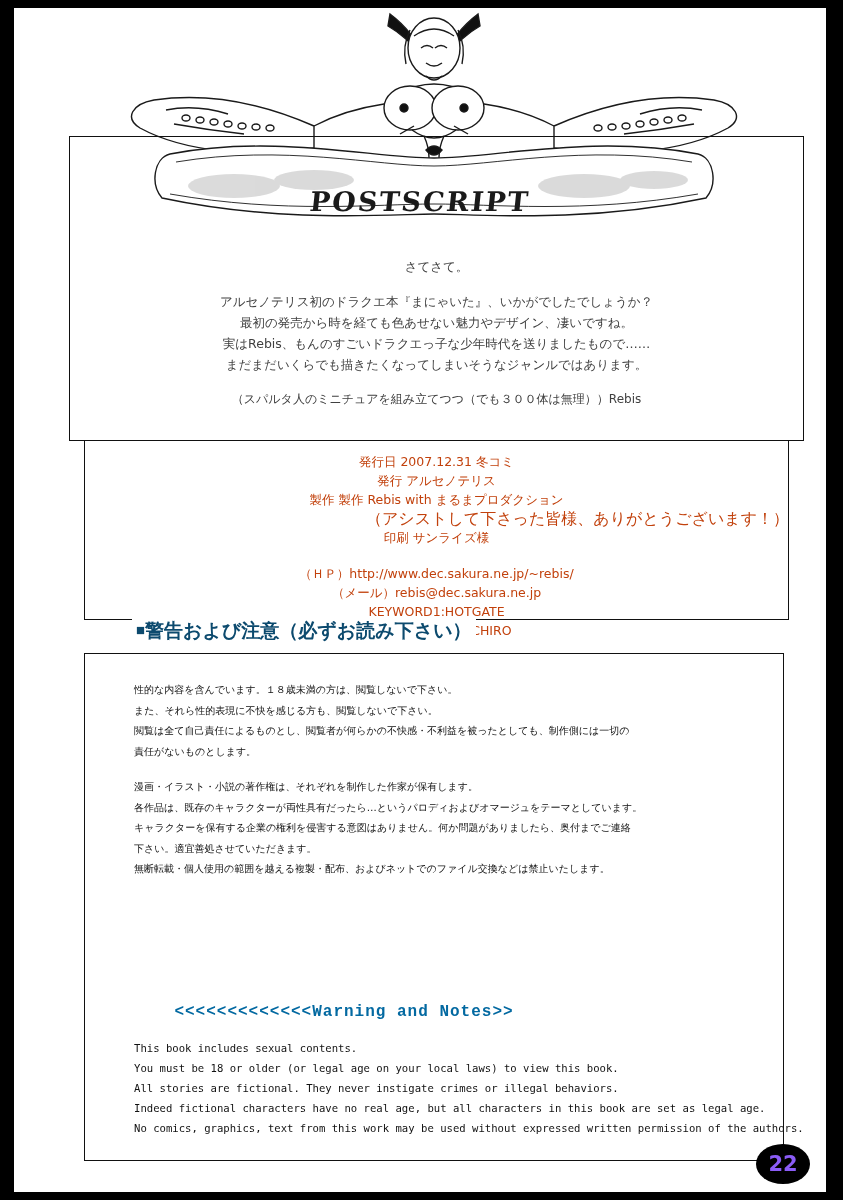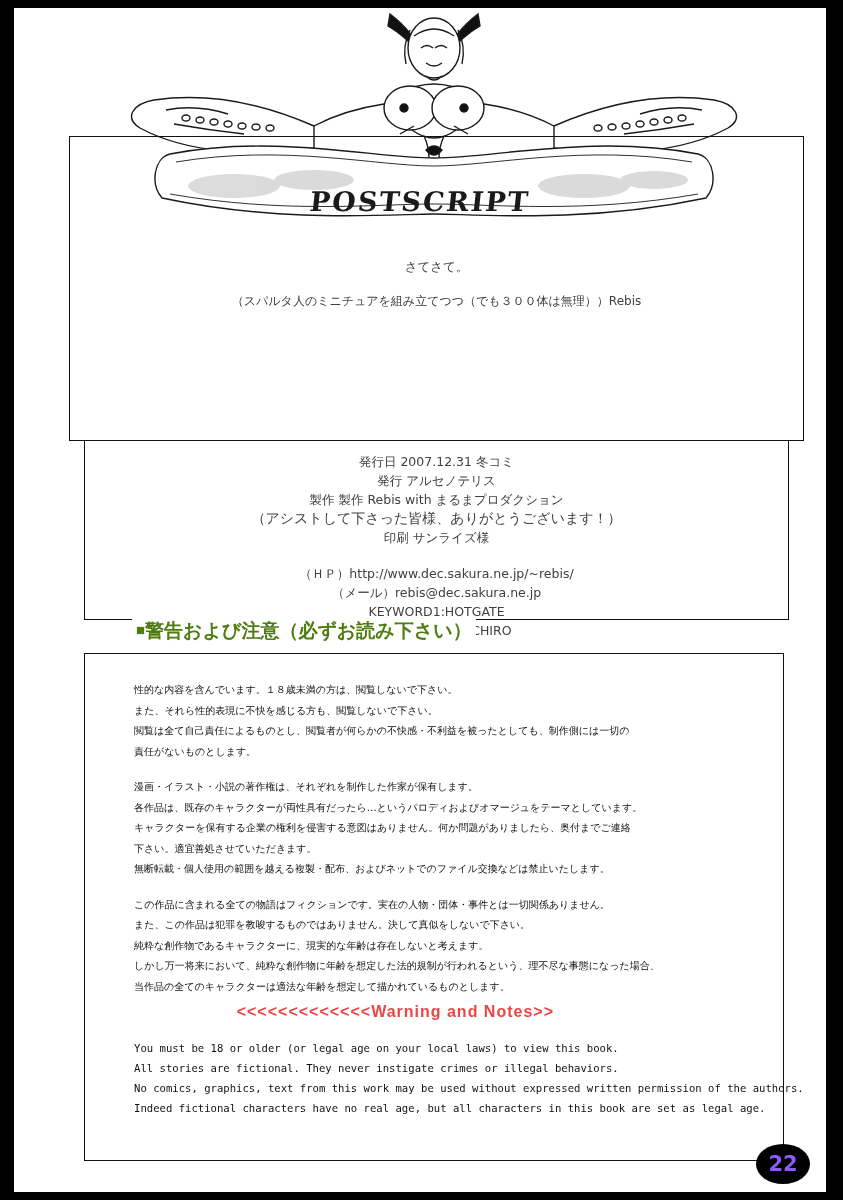--- a/index.html
+++ b/index.html
@@ -79,34 +79,34 @@
   
   .colophon {
     position: absolute;
     left: 70px;
     top: 444px;
     width: 705px;
     text-align: center;
     font-family: "DejaVu Sans", sans-serif;
     font-size: 12.5px;
     line-height: 19px;
-    color: #404040;
-  }
-  .colophon .small { font-size: 14px; }
+    color: #c2410c;
+  }
+  .colophon .small { font-size: 16px; text-align: right; }
   .colophon .gap { height: 17px; }
 
   
   .warn-head {
     position: absolute;
     left: 118px;
     top: 610px;
-    font-family: Liberation Serif, serif;
+    font-family: Liberation Mono, monospace;
     font-size: 19px;
     font-weight: bold;
-    color: #4d7c0f;
+    color: #0c4a6e;
     background: #fff;
     padding: 0 4px;
     letter-spacing: 0px;
   }
   .warn-head .sq { font-size: 15px; vertical-align: 2px; }
 
   
   .warn-jp {
     position: absolute;
     left: 120px;
@@ -118,26 +118,26 @@
     color: #111;
   }
   .warn-jp p { margin: 0 0 15px 0; }
 
   
   .wn-head {
     position: absolute;
     left: 120px;
     top: 995px;
     width: 420px;
-    font-family: Liberation Sans, sans-serif;
+    font-family: Liberation Mono, monospace;
     font-size: 16px;
     font-weight: bold;
     letter-spacing: 1px;
-    color: #ef4444;
-    text-align: right;
+    color: #0369a1;
+    text-align: center;
   }
 
   
   .warn-en {
     position: absolute;
     left: 120px;
     top: 1030px;
     width: 640px;
     font-family: "DejaVu Sans Mono", monospace;
     font-size: 10.6px;
@@ -241,20 +241,24 @@
     </div>
 
     <div class="framebox box-postscript"></div>
     <div class="framebox box-colophon"></div>
     <div class="framebox box-warning"></div>
 
     <div class="banner-title">POSTSCRIPT</div>
 
     <div class="ps-text">
       <p style="white-space:pre-line;">さてさて。</p>
+      <p style="white-space:pre-line;">アルセノテリス初のドラクエ本『まにゃいた』、いかがでしたでしょうか？
+最初の発売から時を経ても色あせない魅力やデザイン、凄いですね。
+実はRebis、もんのすごいドラクエっ子な少年時代を送りましたもので……
+まだまだいくらでも描きたくなってしまいそうなジャンルではあります。</p>
       <p class="ps-sig">（スパルタ人のミニチュアを組み立てつつ（でも３００体は無理））Rebis</p>
     </div>
 
     <div class="colophon">
       <div>発行日 2007.12.31 冬コミ</div>
       <div>発行 アルセノテリス</div>
       <div>製作 製作 Rebis with まるまプロダクション</div>
       <div class="small">（アシストして下さった皆様、ありがとうございます！）</div>
       <div>印刷 サンライズ様</div>
       <div class="gap"></div>
@@ -271,31 +275,27 @@
     <div class="warn-jp">
       <p style="white-space:pre-line;">性的な内容を含んでいます。１８歳未満の方は、閲覧しないで下さい。
 また、それら性的表現に不快を感じる方も、閲覧しないで下さい。
 閲覧は全て自己責任によるものとし、閲覧者が何らかの不快感・不利益を被ったとしても、制作側には一切の
 責任がないものとします。</p>
       <p style="white-space:pre-line;">漫画・イラスト・小説の著作権は、それぞれを制作した作家が保有します。
 各作品は、既存のキャラクターが両性具有だったら…というパロディおよびオマージュをテーマとしています。
 キャラクターを保有する企業の権利を侵害する意図はありません。何か問題がありましたら、奥付までご連絡
 下さい。適宜善処させていただきます。
 無断転載・個人使用の範囲を越える複製・配布、およびネットでのファイル交換などは禁止いたします。</p>
-      <p style="white-space:pre-line;">この作品に含まれる全ての物語はフィクションです。実在の人物・団体・事件とは一切関係ありません。
-また、この作品は犯罪を教唆するものではありません。決して真似をしないで下さい。
-純粋な創作物であるキャラクターに、現実的な年齢は存在しないと考えます。
-しかし万一将来において、純粋な創作物に年齢を想定した法的規制が行われるという、理不尽な事態になった場合、
-当作品の全てのキャラクターは適法な年齢を想定して描かれているものとします。</p>
     </div>
 
     <div class="wn-head">&lt;&lt;&lt;&lt;&lt;&lt;&lt;&lt;&lt;&lt;&lt;&lt;&lt;Warning and Notes&gt;&gt;</div>
     <div class="warn-en">
+      <div>This book includes sexual contents.</div>
       <div>You must be 18 or older (or legal age on your local laws) to view this book.</div>
       <div>All stories are fictional. They never instigate crimes or illegal behaviors.</div>
+      <div>Indeed fictional characters have no real age, but all characters in this book are set as legal age.</div>
       <div>No comics, graphics, text from this work may be used without expressed written permission of the authors.</div>
-      <div>Indeed fictional characters have no real age, but all characters in this book are set as legal age.</div>
     </div>
 
     <div class="page-num">22</div>
 
   </div>
 </div>
 
 </body></html>

